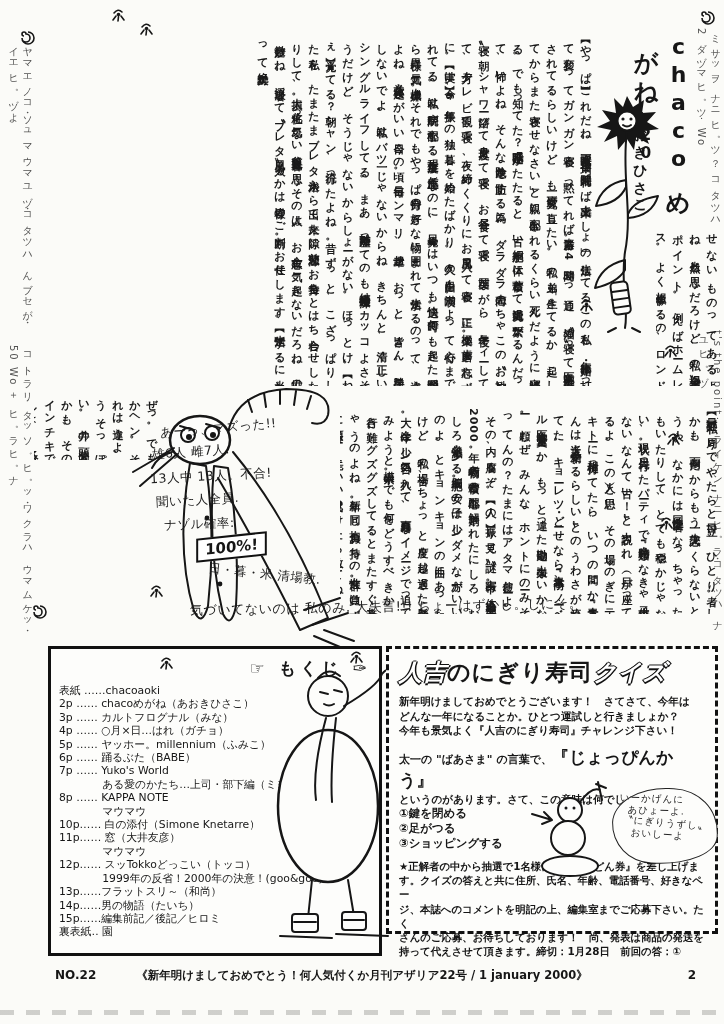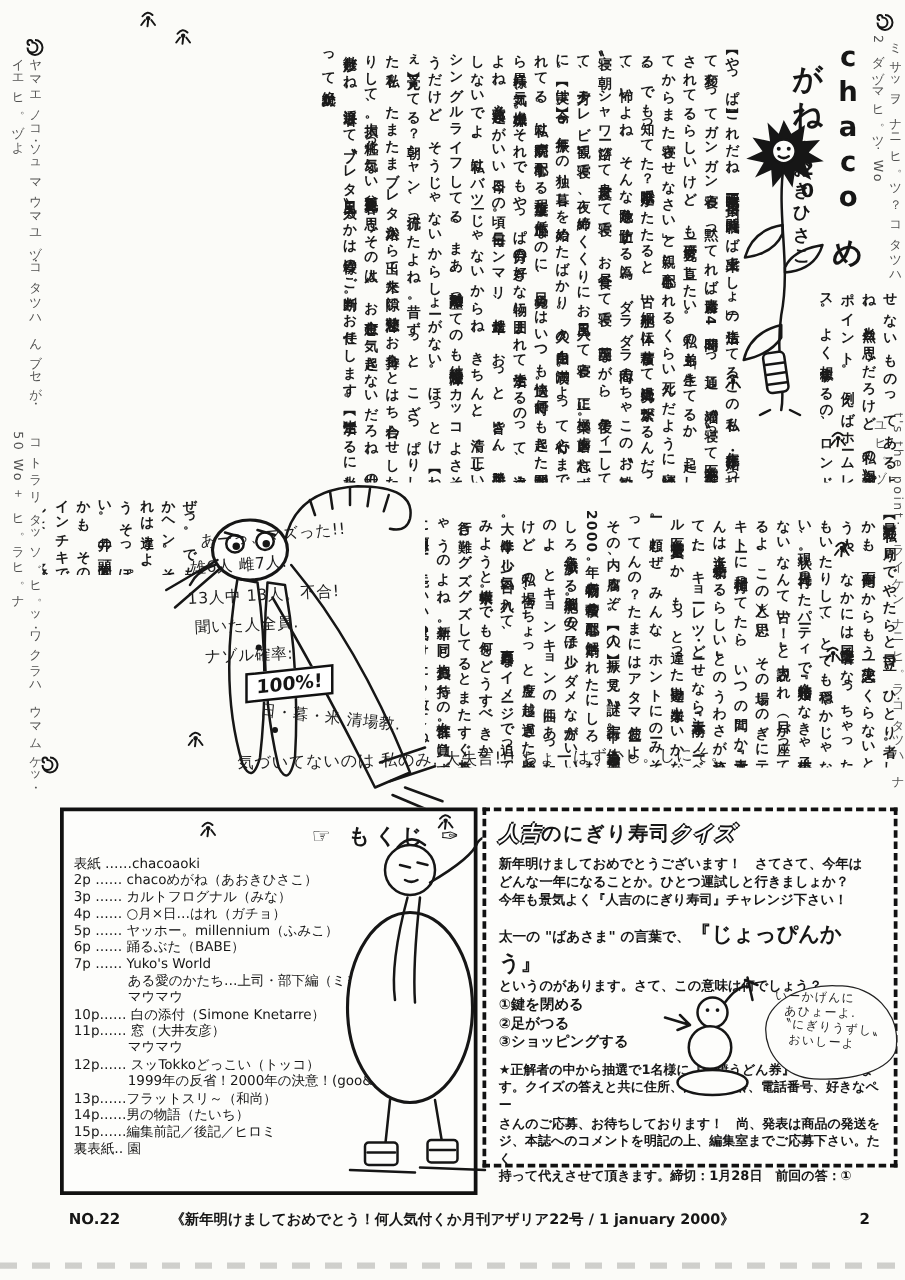--- a/index.html
+++ b/index.html
@@ -14,21 +14,21 @@
   .title-col{position:absolute;writing-mode:vertical-rl;text-orientation:upright;font-weight:bold;}
   #main-title{right:30px;top:34px;font-size:24px;letter-spacing:3px;height:200px;}
   #main-title .latin{font-size:22px;}
   #main-title .num{font-size:15px;letter-spacing:0;}
   #author{right:74px;top:100px;font-size:14px;letter-spacing:2px;height:120px;}
   
   #toc-box{left:48px;top:646px;width:312px;height:292px;border:3px solid #111;padding:6px 8px;background:#fdfdfb;}
   #toc-head{text-align:right;font-size:17px;font-weight:bold;letter-spacing:4px;margin:2px 0 4px 0;}
   .toc-line{font-size:10.8px;font-weight:normal;line-height:13.4px;white-space:nowrap;overflow:hidden;}
   #quiz-box{left:386px;top:646px;width:306px;height:266px;border:3px dashed #111;padding:8px 10px;background:#fdfdfb;}
-  #quiz-title{font-size:16px;font-weight:bold;letter-spacing:1px;margin-bottom:6px;white-space:nowrap;}
+  #quiz-title{font-size:23px;font-weight:bold;letter-spacing:1px;margin-bottom:6px;white-space:nowrap;}
   .outline{color:#fff;text-shadow:-1.5px 0 #111,1.5px 0 #111,0 -1.5px #111,0 1.5px #111;font-style:italic;}
   .q-intro{font-size:10.6px;font-weight:bold;line-height:14.5px;}
   .q-lead{font-size:11px;font-weight:bold;margin-top:8px;}
   .q-word{font-size:17px;font-weight:bold;}
   .q-opt{font-size:11.5px;font-weight:bold;line-height:15px;}
   .q-note{font-size:10.4px;font-weight:bold;line-height:14.2px;margin-top:8px;}
   
   #bubble{position:absolute;left:612px;top:788px;width:92px;height:66px;border:1.5px solid #222;border-radius:55% 45% 60% 40%/50% 60% 40% 55%;padding:4px 6px;transform:rotate(2deg);background:#fdfdfb;}
   #bubble .hand{font-size:9.5px;line-height:12px;}
   
@@ -111,20 +111,21 @@
     <span>✑</span>
   </div>
   <div class="toc-line">表紙 ……chacoaoki</div>
   <div class="toc-line">2p …… chacoめがね（あおきひさこ）</div>
   <div class="toc-line">3p …… カルトフログナル（みな）</div>
   <div class="toc-line">4p …… ○月×日…はれ（ガチョ）</div>
   <div class="toc-line">5p …… ヤッホー。millennium（ふみこ）</div>
   <div class="toc-line">6p …… 踊るぶた（BABE）</div>
   <div class="toc-line">7p …… Yuko's World</div>
   <div class="toc-line">　　　　ある愛のかたち…上司・部下編（ミヨぼん）</div>
+  <div class="toc-line">8p …… KAPPA NOTE</div>
   <div class="toc-line">　　　　マウマウ</div>
   <div class="toc-line">10p…… 白の添付（Simone Knetarre）</div>
   <div class="toc-line">11p…… 窓（大井友彦）</div>
   <div class="toc-line">　　　　マウマウ</div>
   <div class="toc-line">12p…… スッTokkoどっこい（トッコ）</div>
   <div class="toc-line">　　　　1999年の反省！2000年の決意！(goo&amp;goo)</div>
   <div class="toc-line">13p……フラットスリ～（和尚）</div>
   <div class="toc-line">14p……男の物語（たいち）</div>
   <div class="toc-line">15p……編集前記／後記／ヒロミ</div>
   <div class="toc-line">裏表紙‥ 園</div>
@@ -151,22 +152,22 @@
   <div class="q-intro">今年も景気よく『人吉のにぎり寿司』チャレンジ下さい！</div>
   <div class="q-lead">
     <span>太一の "ばあさま" の言葉で、</span><span class="q-word">『じょっぴんかう』</span>
   </div>
   <div class="q-intro">というのがあります。さて、この意味は何でしょう？</div>
   <div class="q-opt">①鍵を閉める</div>
   <div class="q-opt">②足がつる</div>
   <div class="q-opt">③ショッピングする</div>
   <div class="q-note">★正解者の中から抽選で1名様に『鍋焼うどん券』を差し上げま</div>
   <div class="q-note" style="margin-top:0;">す。クイズの答えと共に住所、氏名、年齢、電話番号、好きなペー</div>
+  <div class="q-note" style="margin-top:0;">ジ、本誌へのコメントを明記の上、編集室までご応募下さい。たく</div>
   <div class="q-note" style="margin-top:0;">さんのご応募、お待ちしております！　尚、発表は商品の発送を</div>
-  <div class="q-note" style="margin-top:0;">ジ、本誌へのコメントを明記の上、編集室までご応募下さい。たく</div>
   <div class="q-note" style="margin-top:0;">持って代えさせて頂きます。締切：1月28日　前回の答：①</div>
 </div>
 
 <svg width="90" height="100" style="left:528px;top:780px;" viewBox="0 0 90 100">
   <path class="ink" d="M4 34 L24 40 M16 32 L24 40 L14 44"></path>
   <circle cx="42" cy="30" r="12" fill="#fdfdfb" stroke="#161616" stroke-width="2"></circle>
   <circle cx="38" cy="28" r="1.5" fill="#161616"></circle>
     <circle cx="46" cy="28" r="1.5" fill="#161616"></circle>
   <circle cx="40" cy="58" r="17" fill="#fdfdfb" stroke="#161616" stroke-width="2"></circle>
   <path class="ink" d="M52 22 Q64 6 72 10 M70 2 L74 20 M68 4 L78 8"></path>

